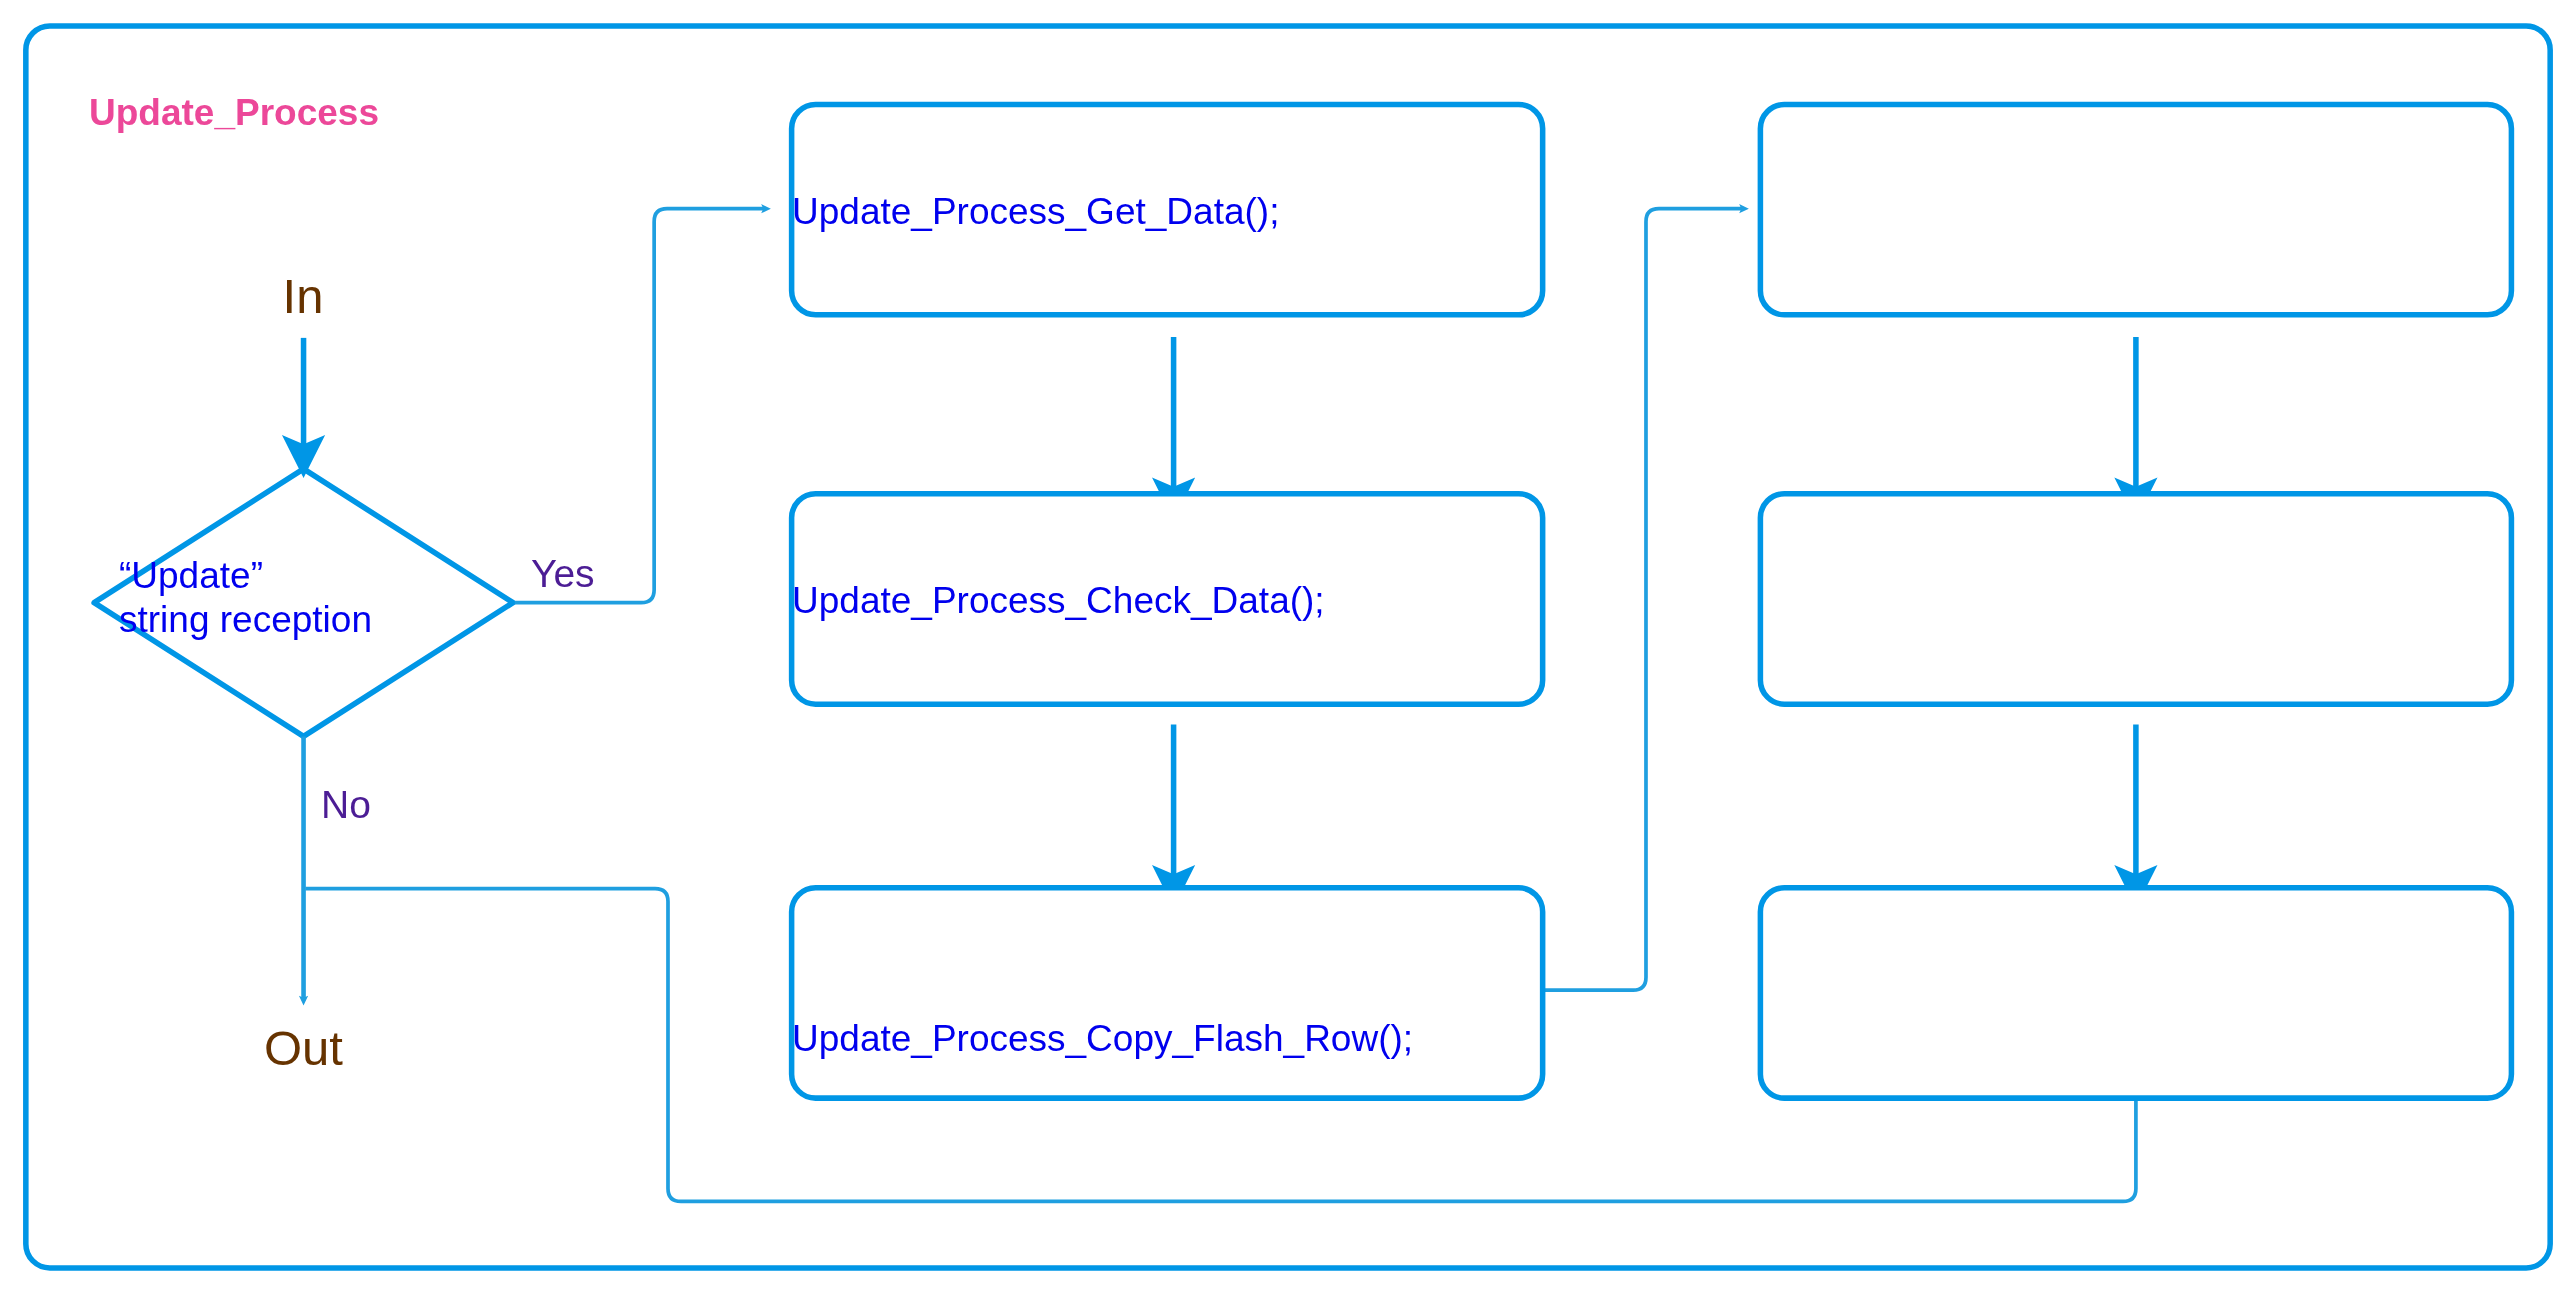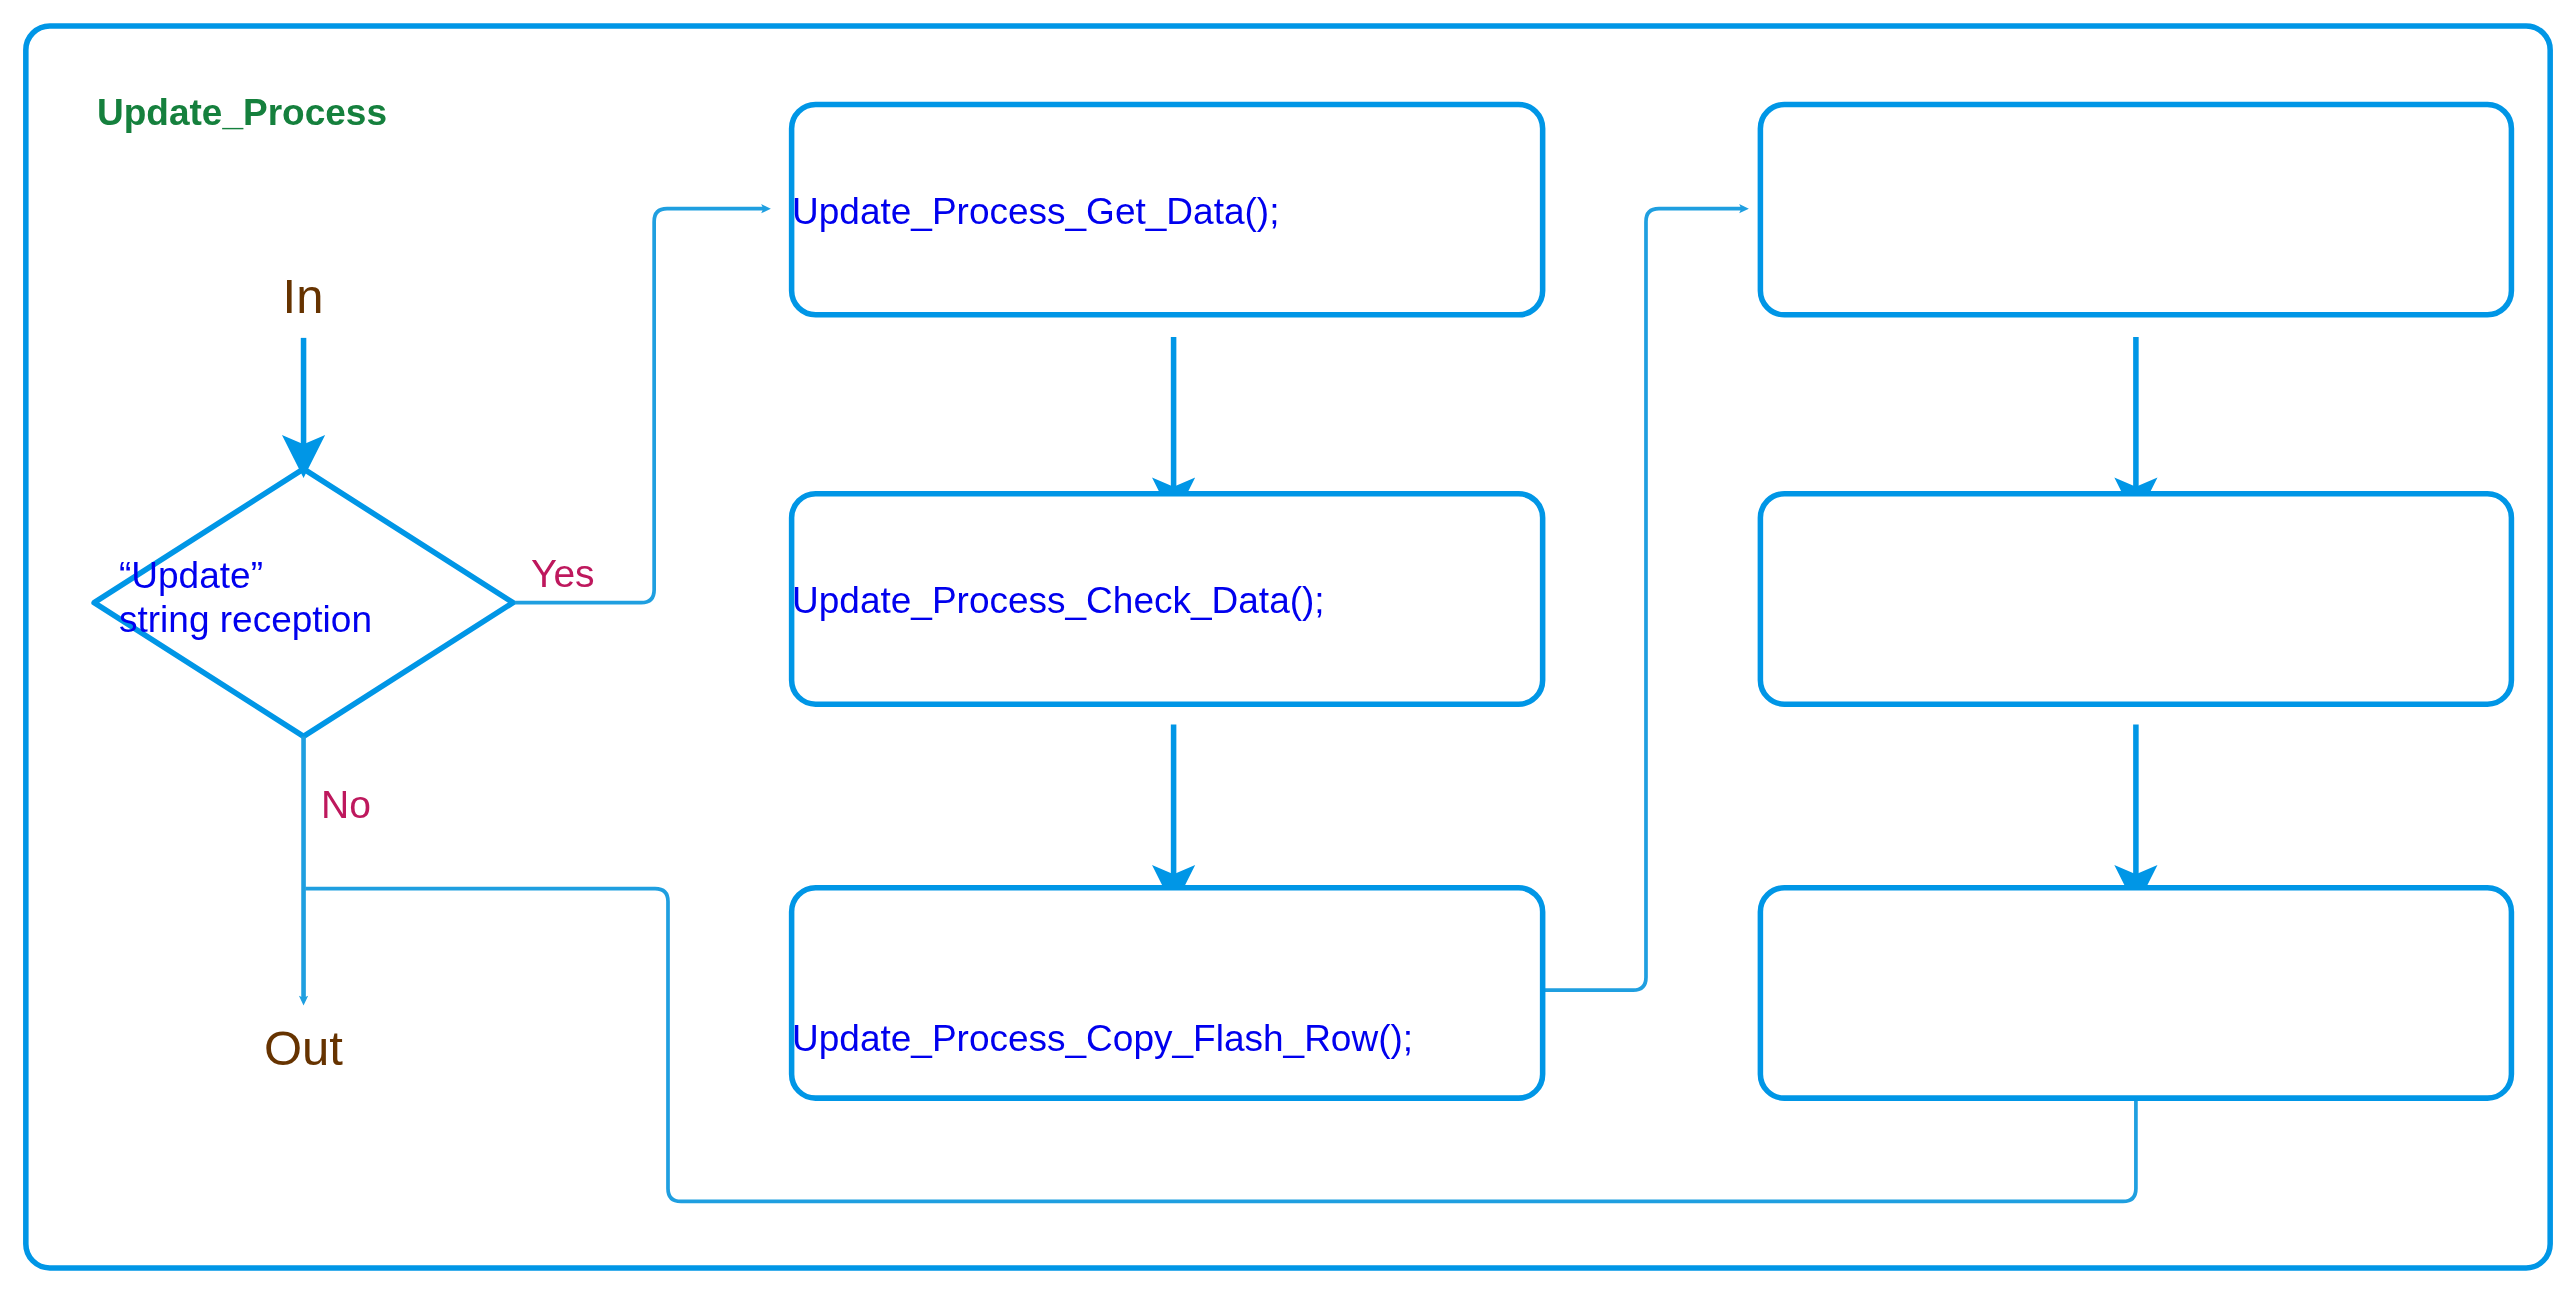--- a/index.html
+++ b/index.html
@@ -34,33 +34,32 @@
     text-align: left;
     white-space: nowrap;
     pointer-events: none;
   }
   .diamond-label {
     white-space: normal;
     line-height: 1.2;
   }
   .edge-label {
     position: absolute;
-    color: #be185d;
+    color: #4c1d95;
     font-family: "Liberation Sans", sans-serif;
     font-size: 39px;
     white-space: nowrap;
   }
   .group-title {
     position: absolute;
-    color: #15803d;
+    color: #ec4899;
     font-family: "Liberation Sans", sans-serif;
     font-weight: bold;
     font-size: 37px;
     white-space: nowrap;
-    margin-left: 8px;
   }
   .terminal-label {
     position: absolute;
     color: #663300;
     font-family: "Liberation Sans", sans-serif;
     font-size: 49px;
     white-space: nowrap;
     text-align: center;
   }
 </style>

